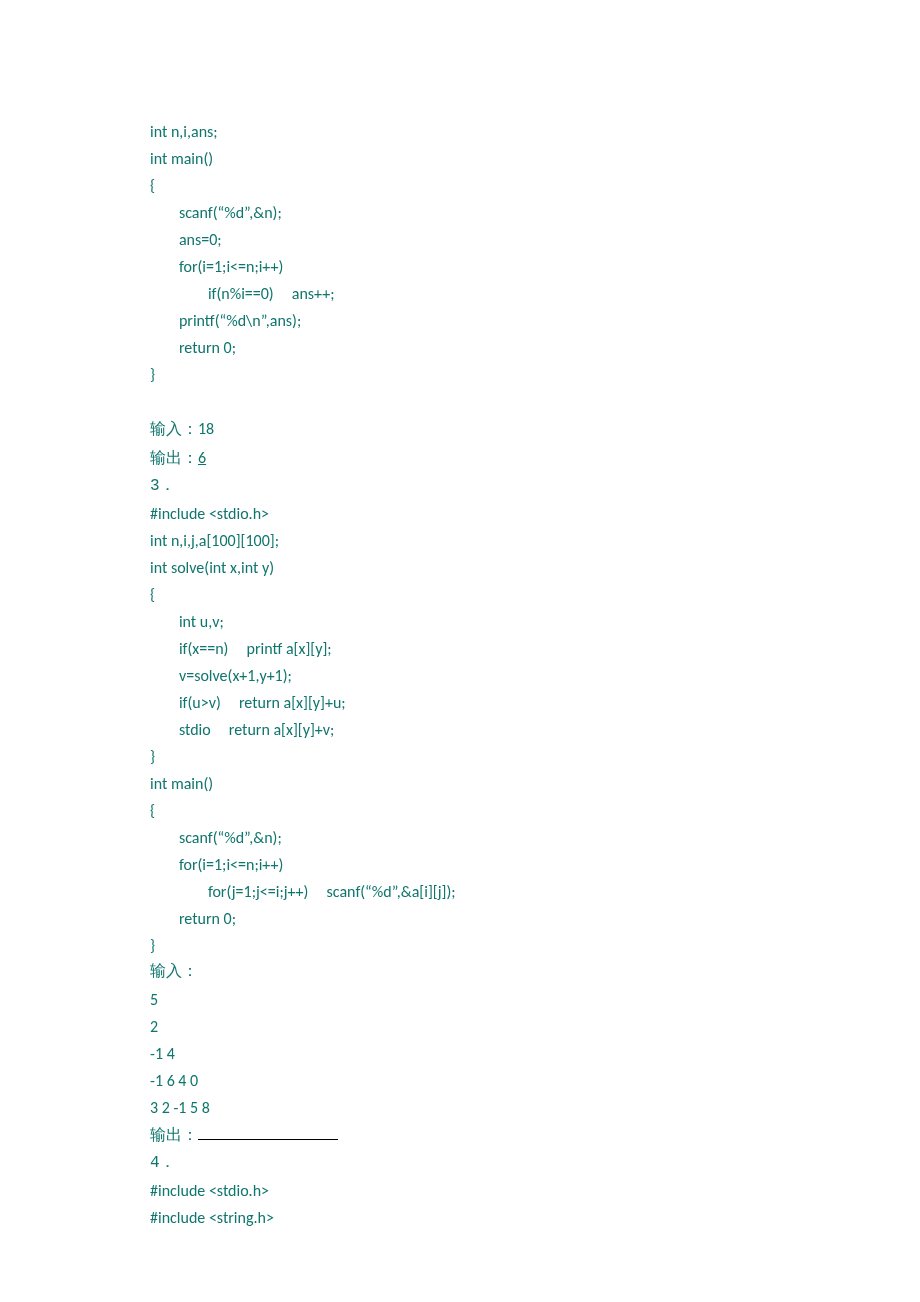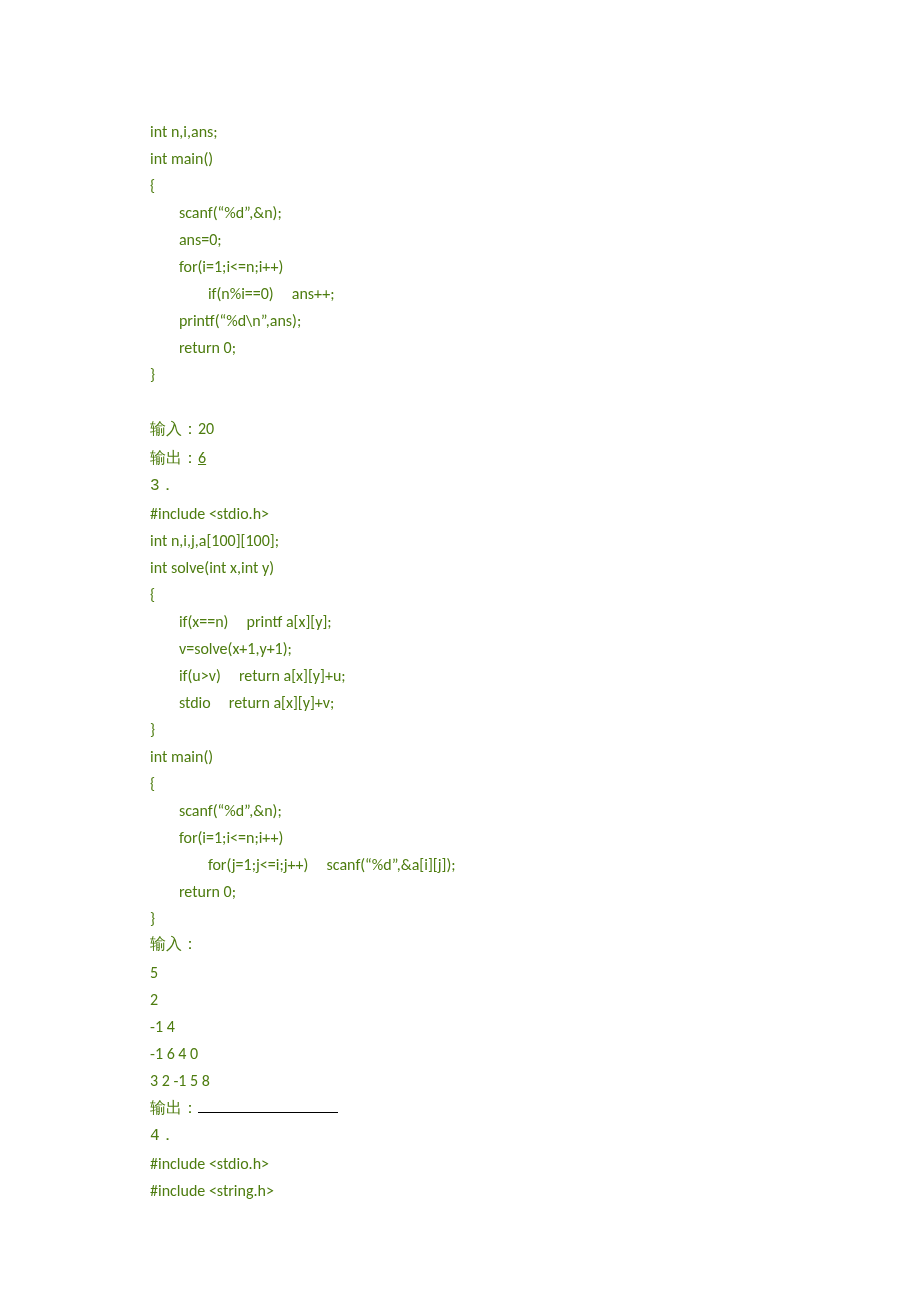--- a/index.html
+++ b/index.html
@@ -9,21 +9,21 @@
     font-family: "Calibri", "Arial", sans-serif;
     width: 920px;
   }
   .page {
     padding: 118px 150px 60px 150px;
     box-sizing: border-box;
   }
   .line {
     font-size: 16px;
     line-height: 27px;
-    color: #4d7c0f;
+    color: #0f766e;
     white-space: pre;
   }
   .cjk {
     font-family: Liberation Mono, monospace;
   }
   .underline {
     text-decoration: underline;
   }
   .blank-line {
     display: inline-block;
@@ -44,29 +44,30 @@
   <div class="line">        scanf(“%d”,&amp;n);</div>
   <div class="line">        ans=0;</div>
   <div class="line">        for(i=1;i&lt;=n;i++)</div>
   <div class="line">                if(n%i==0)     ans++;</div>
   <div class="line">        printf(“%d\n”,ans);</div>
   <div class="line">        return 0;</div>
   <div class="line">}</div>
 
   <div class="line">&nbsp;</div>
 
-  <div class="line"><span class="cjk">输入：</span><span>20</span></div>
+  <div class="line"><span class="cjk">输入：</span><span>18</span></div>
   <div class="line"><span class="cjk">输出：</span><span class="underline">6</span></div>
 
   <div class="line cjk">3．</div>
 
   <div class="line">#include &lt;stdio.h&gt;</div>
   <div class="line">int n,i,j,a[100][100];</div>
   <div class="line">int solve(int x,int y)</div>
   <div class="line">{</div>
+  <div class="line">        int u,v;</div>
   <div class="line">        if(x==n)     printf a[x][y];</div>
   <div class="line">        v=solve(x+1,y+1);</div>
   <div class="line">        if(u&gt;v)     return a[x][y]+u;</div>
   <div class="line">        stdio     return a[x][y]+v;</div>
   <div class="line">}</div>
   <div class="line">int main()</div>
   <div class="line">{</div>
   <div class="line">        scanf(“%d”,&amp;n);</div>
   <div class="line">        for(i=1;i&lt;=n;i++)</div>
   <div class="line">                for(j=1;j&lt;=i;j++)     scanf(“%d”,&amp;a[i][j]);</div>

